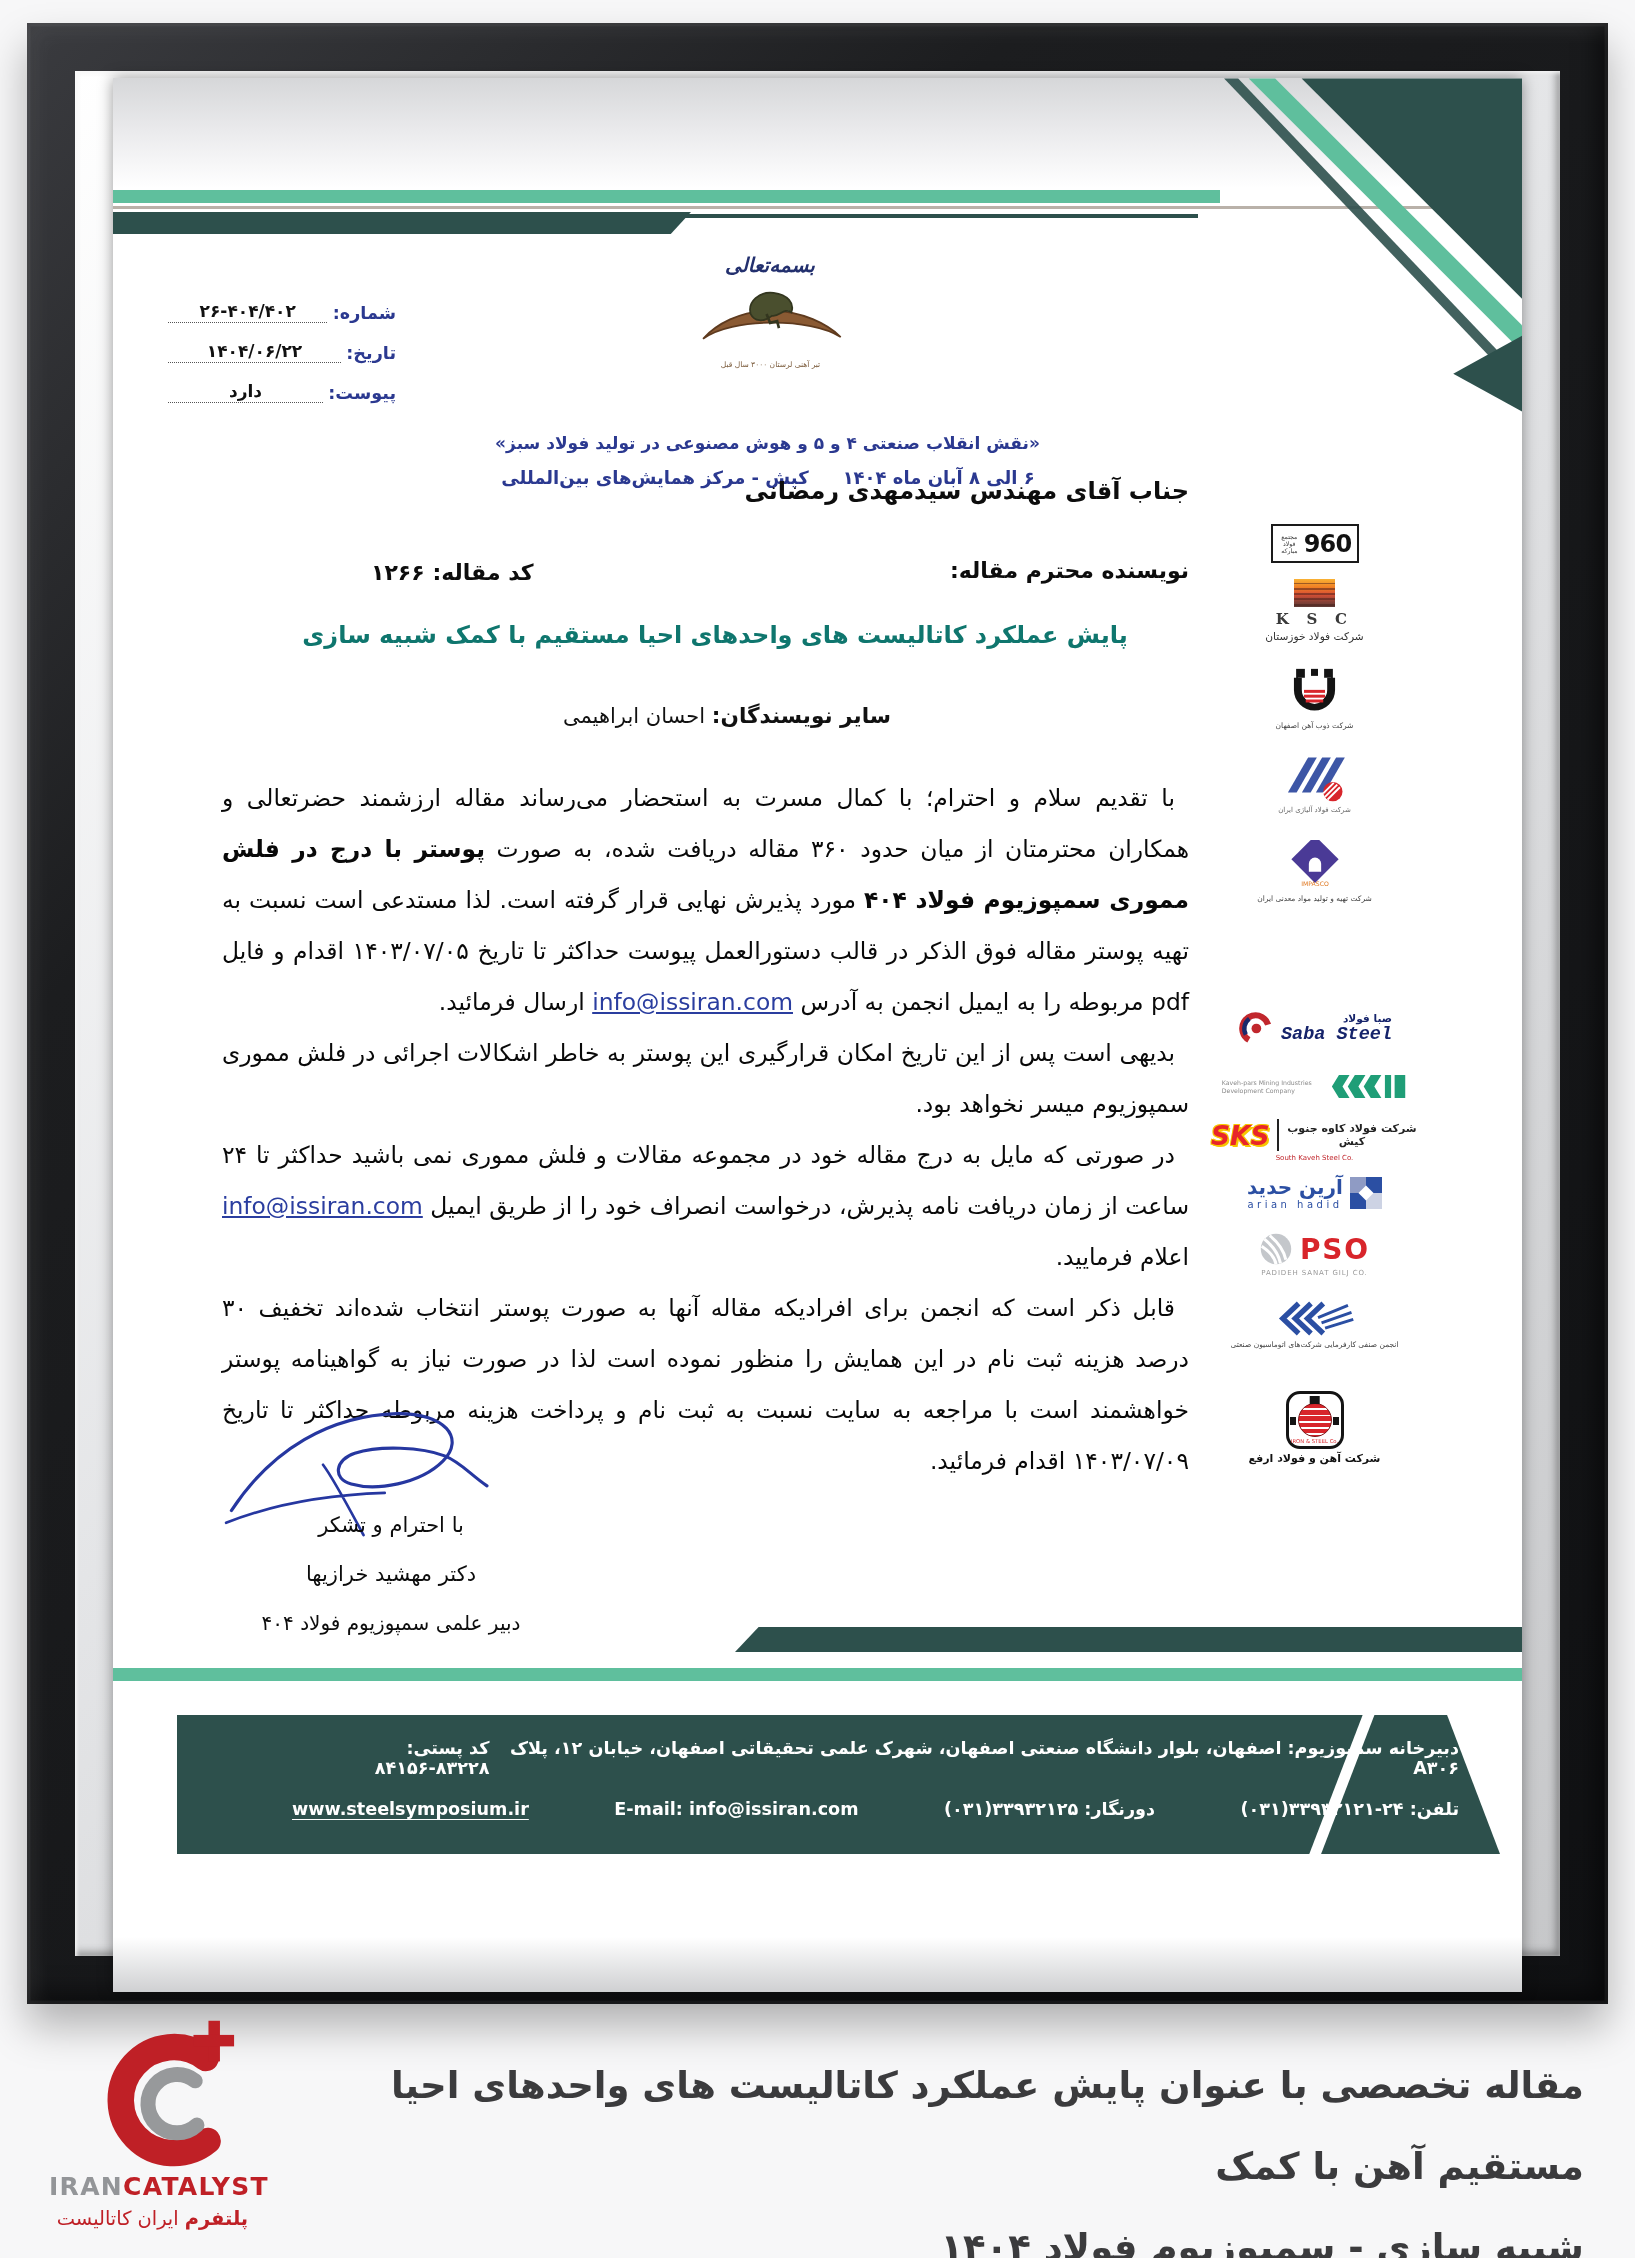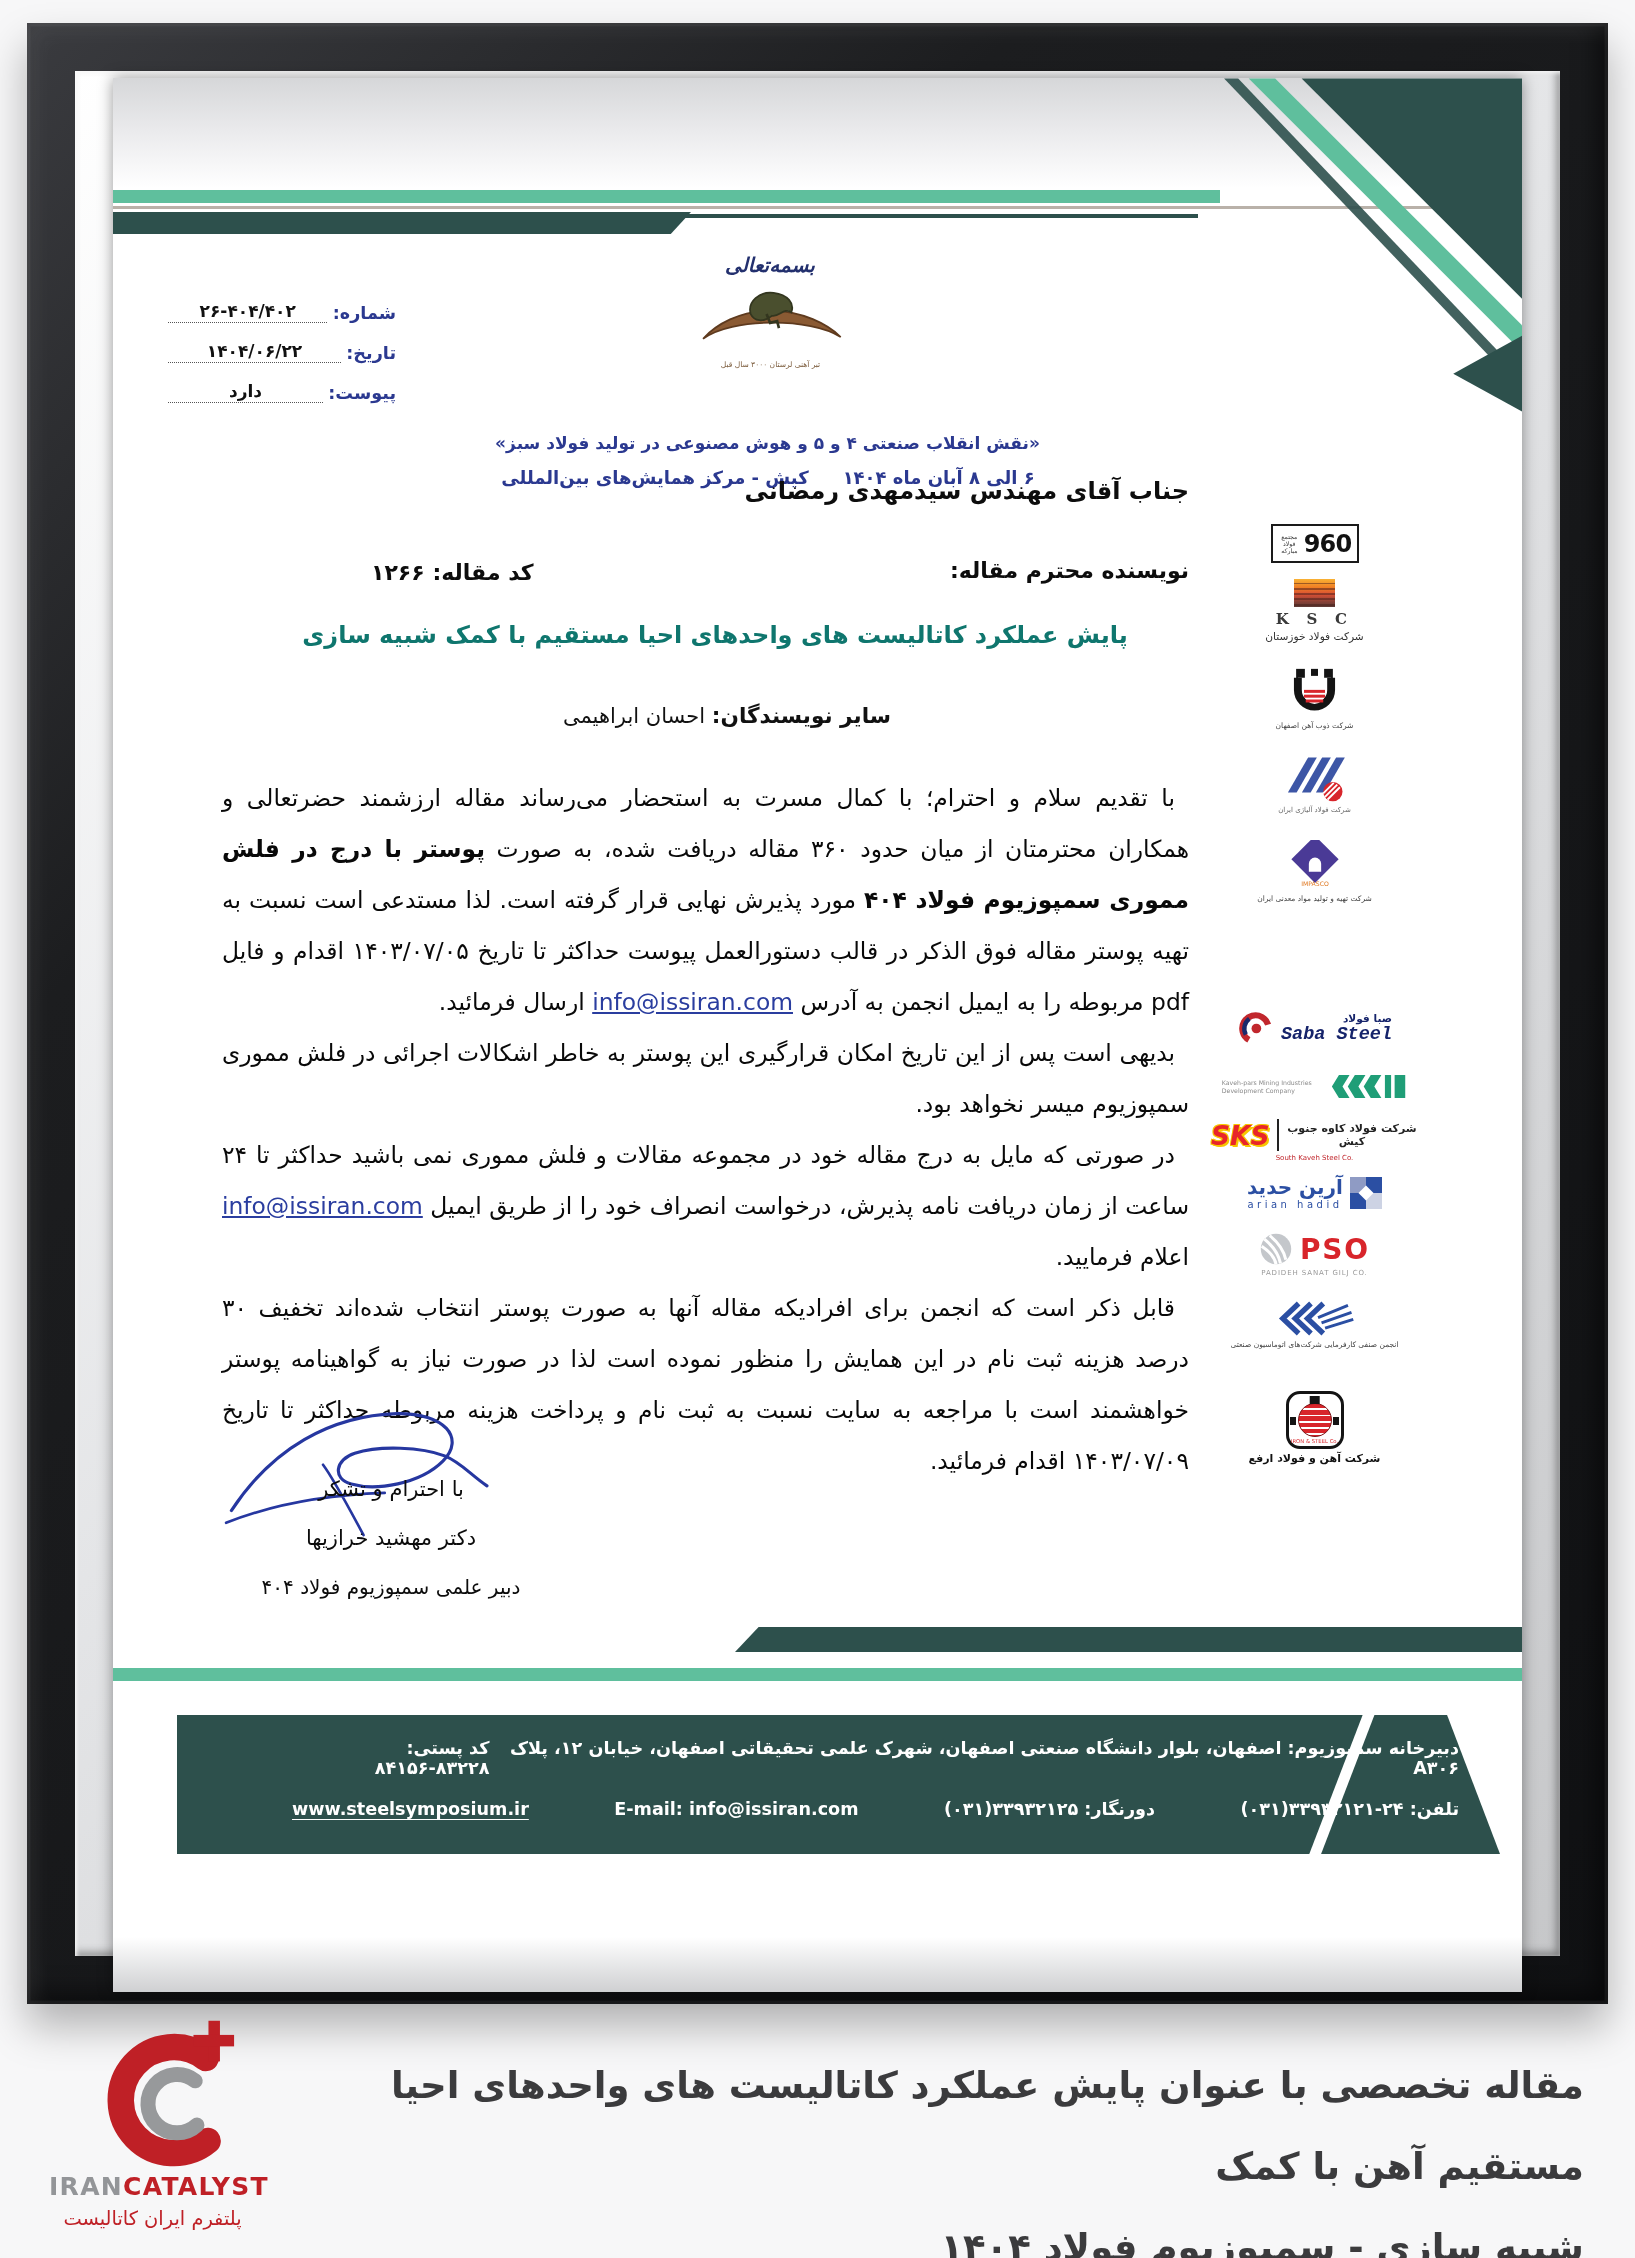--- a/index.html
+++ b/index.html
@@ -63,21 +63,21 @@
     font-size:24px; font-weight:bold; color:#0f766e; }
   .coauthors { position:absolute; right:631px; top:625px; font-size:21px; color:#111; direction:rtl; white-space:nowrap; }
   .coauthors b { font-size:21.6px; }
 
   .body-block { position:absolute; left:109px; top:695px; width:967px; direction:rtl;
     text-align:justify; font-size:23.4px; line-height:51px; color:#090909; }
   .body-block p { margin:0; text-indent:14px; }
   .body-link { color:#2a3d9f; text-decoration:underline; cursor:pointer; }
 
   .sig-svg { position:absolute; left:104px; top:1325px; }
-  .sig-block { position:absolute; left:115px; top:1387px; width:326px; text-align:center;
+  .sig-block { position:absolute; left:115px; top:1423px; width:326px; text-align:center;
     font-size:21px; line-height:49px; color:#0c0c0c; direction:rtl; }
   .sig-block .sig-title { font-size:20px; }
 
   
   .sponsors { position:absolute; left:1098px; top:0; width:207px; height:100%; direction:ltr; }
   .sp { position:absolute; left:0; width:100%; display:flex; flex-direction:column; align-items:center;
     gap:2.6px; text-align:center; }
   .sp-mob-box { width:88px; height:39px; border:2.2px solid #1a1a1a; display:flex; align-items:center;
     justify-content:center; gap:3px; background:#fff; }
   .sp-mob-fa { width:23px; font-size:6.2px; color:#333; line-height:7px; }
@@ -129,21 +129,21 @@
   .footer-web { direction:ltr; text-decoration:underline; text-underline-offset:4.4px; color:#fff; cursor:pointer; }
   .footer-email { direction:ltr; color:#fff; }
 
   
   .brand-logo { position:absolute; left:75px; top:2019px; }
   .brand-text { position:absolute; left:49px; top:2172px; width:207px; text-align:center;
     font-size:25px; font-weight:800; letter-spacing:1.3px; }
   .brand-text .iran { color:#939598; } .brand-text .cat { color:#bf2026; }
   .brand-tagline { position:absolute; left:49px; top:2207px; width:207px; text-align:center;
     font-size:19.4px; color:#bf2026; direction:rtl; }
-  .brand-tagline b { font-weight:400; }
+  .brand-tagline b { font-weight:700; }
   .caption { position:absolute; right:52px; top:2045px; width:1306px; text-align:right; direction:rtl;
     font-size:37px; font-weight:bold; color:#3b3b3d; line-height:81px; }
 </style>
 </head>
 <body>
 
 <div id="page">
 
   <div class="frame">
     <div class="mat"></div>

